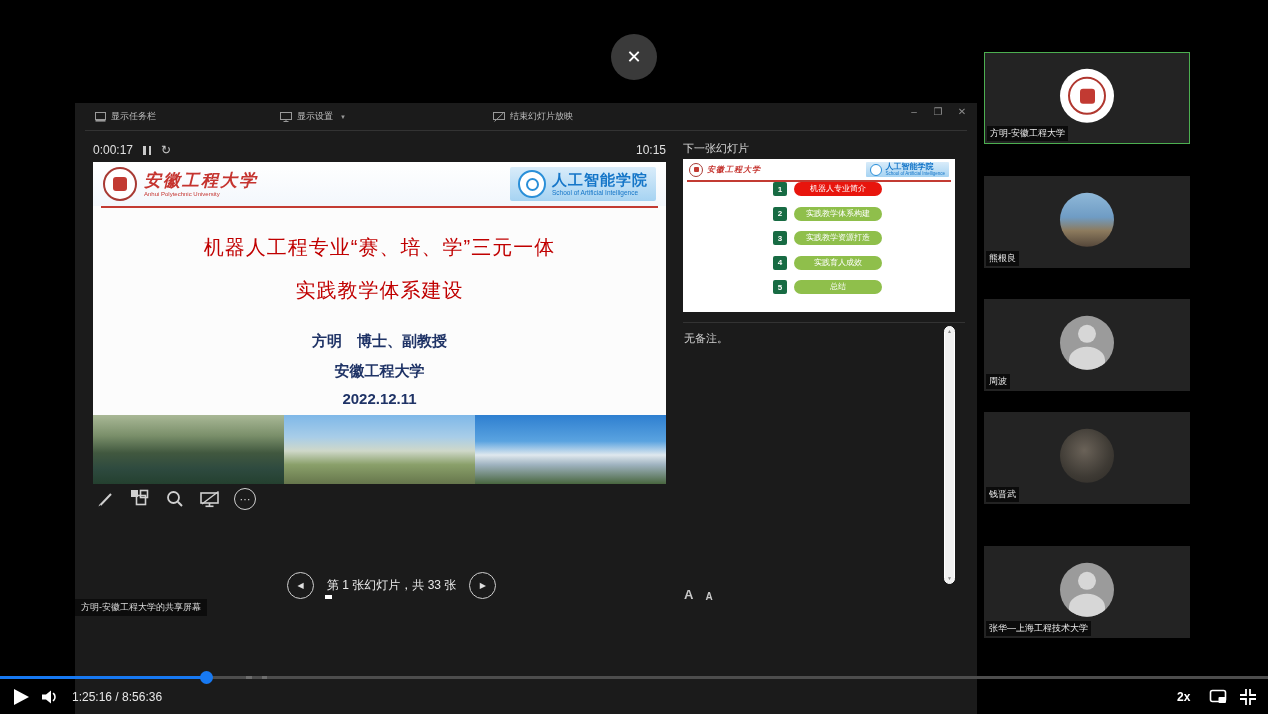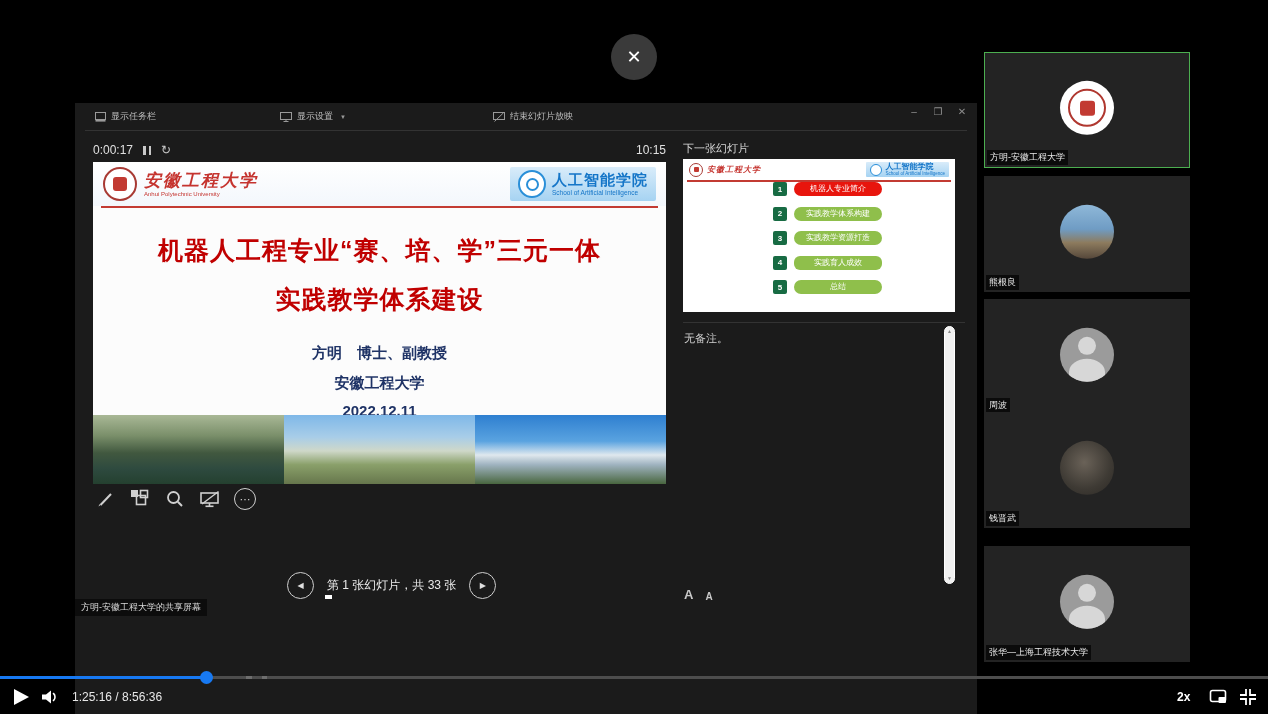--- a/index.html
+++ b/index.html
@@ -43,21 +43,21 @@
     color:#c5342f;font-size:17px;letter-spacing:2px;line-height:1;}
   .uni-en{font-size:6px;color:#c5342f;margin-top:2px;}
   .head-right{display:flex;align-items:center;gap:6px;padding:3px 8px;border-radius:2px;
     background:linear-gradient(180deg,#d9ecfa,#a6d3f2);}
   .ai-logo{width:24px;height:24px;border-radius:50%;background:#fff;border:2px solid #2a8fd8;
     display:flex;align-items:center;justify-content:center;}
   .ai-logo i{display:block;width:9px;height:9px;border:2px solid #2a8fd8;border-radius:50%;}
   .school-cn{font-size:15px;font-weight:bold;color:#1576c8;letter-spacing:1px;line-height:1;}
   .school-en{font-size:6.5px;color:#1576c8;margin-top:2px;}
   .red-rule{height:2px;background:#c33b33;margin:0 8px;}
-  .slide-title{text-align:center;font-weight:bold;color:#c00000;font-size:25px;letter-spacing:1px;}
+  .slide-title{text-align:center;font-weight:normal;color:#c00000;font-size:20px;letter-spacing:1px;}
   .t1{margin-top:26px;} .t2{margin-top:16px;}
   .slide-sub{text-align:center;font-weight:bold;color:#1f3366;font-size:15px;}
   .s1{margin-top:28px;} .s2{margin-top:11px;} .s3{margin-top:9px;}
   .photos{position:absolute;left:0;bottom:0;width:573px;height:69px;display:flex;}
   .ph{height:100%;}
   .p1{width:191px;background:linear-gradient(180deg,#a9b896 0%,#7a8f6a 30%,#41583f 55%,#2e4a3f 78%,#24402f 100%);}
   .p2{flex:1;background:linear-gradient(180deg,#7fb8e8 0%,#a8cde8 32%,#cfd8c9 52%,#8aa06a 72%,#66764c 100%);}
   .p3{width:191px;background:linear-gradient(180deg,#2e7fd0 0%,#5aa3e0 38%,#dfe8ee 58%,#9fb3c0 72%,#49663f 100%);}
 
   
@@ -105,21 +105,21 @@
   .notes-scroll{position:absolute;left:869px;top:223px;width:11px;height:258px;border-radius:6px;
     background:#f1f1f1;border:1px solid #fff;box-sizing:border-box;display:flex;
     flex-direction:column;justify-content:space-between;align-items:center;padding:2px 0;}
   .notes-scroll span{font-size:5px;color:#888;line-height:1;}
   .font-btns{position:absolute;left:609px;top:484px;display:flex;align-items:flex-end;gap:12px;
     color:#c9c9c9;}
   .fb-inc{font-size:13px;font-weight:bold;cursor:pointer;}
   .fb-dec{font-size:10px;font-weight:bold;cursor:pointer;}
 
   
-  .tile{left:984px;width:206px;height:116px;background:#232323;box-sizing:border-box;}
+  .tile{left:984px;width:206px;height:92px;background:#232323;box-sizing:border-box;}
   .tile.active{border:1px solid #4cae50;}
   .avatar{position:absolute;left:50%;top:50%;transform:translate(-50%,-54%);
     width:54px;height:54px;border-radius:50%;}
   .av-logo{background:#fff;display:flex;align-items:center;justify-content:center;}
   .av-logo .ring{width:34px;height:34px;border:2px solid #b0372f;border-radius:50%;
     display:flex;align-items:center;justify-content:center;}
   .av-logo .core{width:15px;height:15px;background:#c23a32;border-radius:3px;}
   .av-photo1{background:linear-gradient(180deg,#8fb8d8 0%,#6f9cc4 45%,#8d7b5e 70%,#55473a 100%);}
   .av-photo2{background:radial-gradient(circle at 45% 40%,#6a6258 0%,#3e3a34 60%,#2b2824 100%);}
   .av-generic{background:#9b9b9b;overflow:hidden;}
@@ -299,21 +299,21 @@
       <div class="toc-item">
         <span class="toc-num">2</span>
         <span class="toc-pill" style="background-color: rgb(143, 191, 75);">实践教学体系构建</span>
       </div>
       <div class="toc-item">
         <span class="toc-num">3</span>
         <span class="toc-pill" style="background-color: rgb(143, 191, 75);">实践教学资源打造</span>
       </div>
       <div class="toc-item">
         <span class="toc-num">4</span>
-        <span class="toc-pill" style="background-color: rgb(143, 191, 75); border-radius: 6px;">实践育人成效</span>
+        <span class="toc-pill" style="background-color: rgb(143, 191, 75);">实践育人成效</span>
       </div>
       <div class="toc-item">
         <span class="toc-num">5</span>
         <span class="toc-pill" style="background-color: rgb(143, 191, 75);">总结</span>
       </div>
     </div>
   </div>
 
   <div class="notes-divider"></div>
   <div class="notes-text">无备注。</div>

